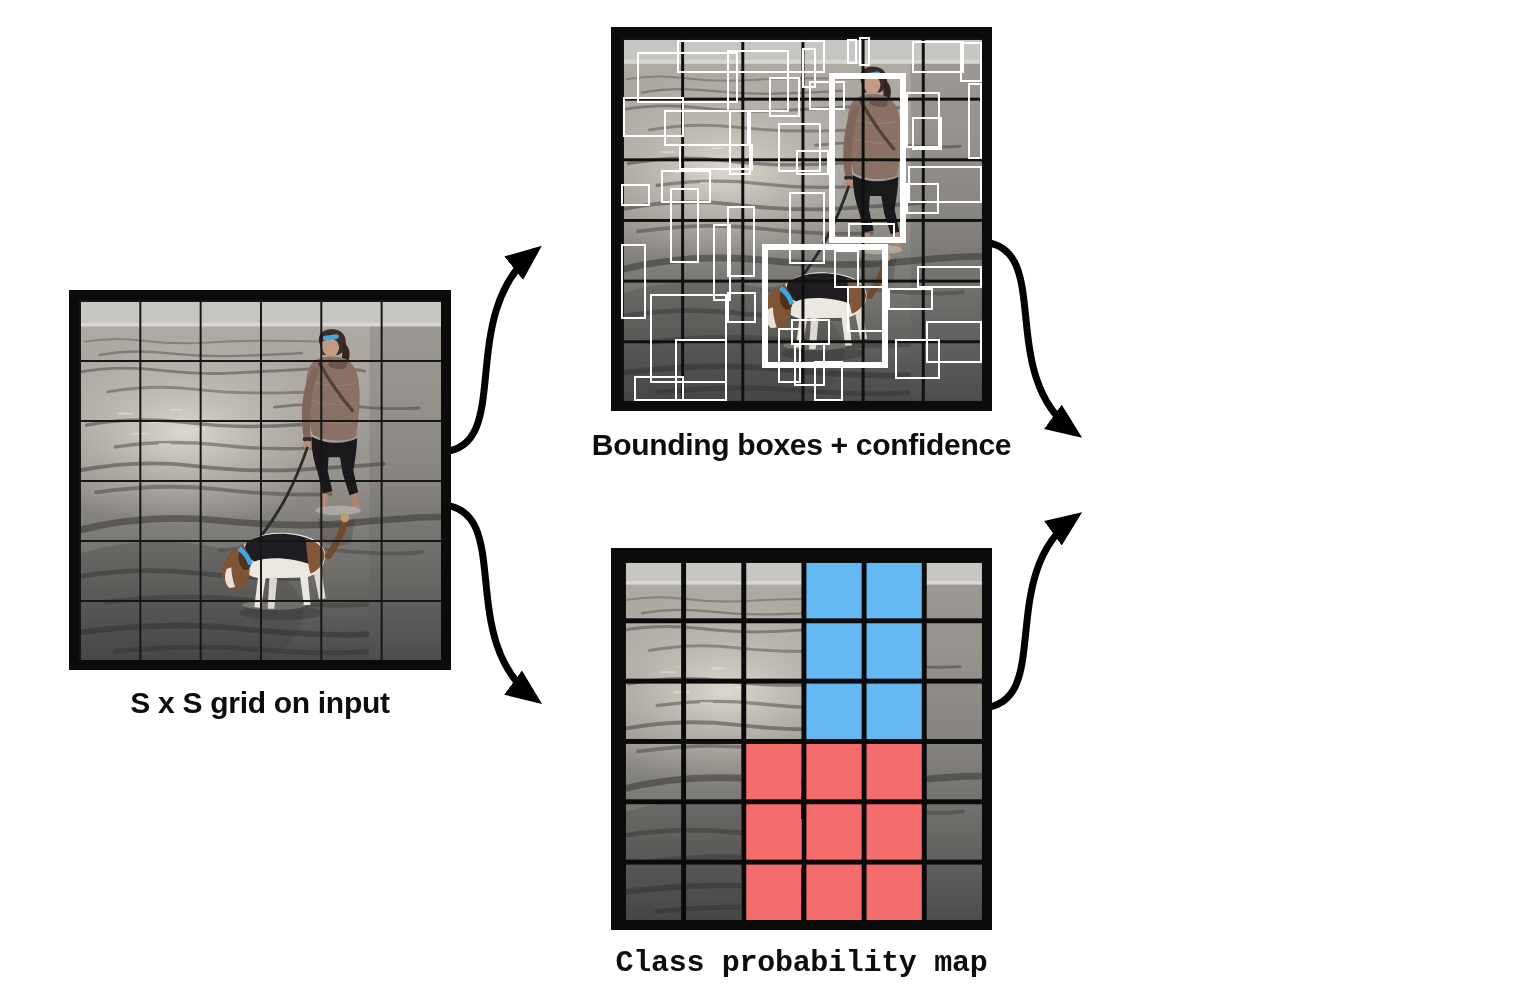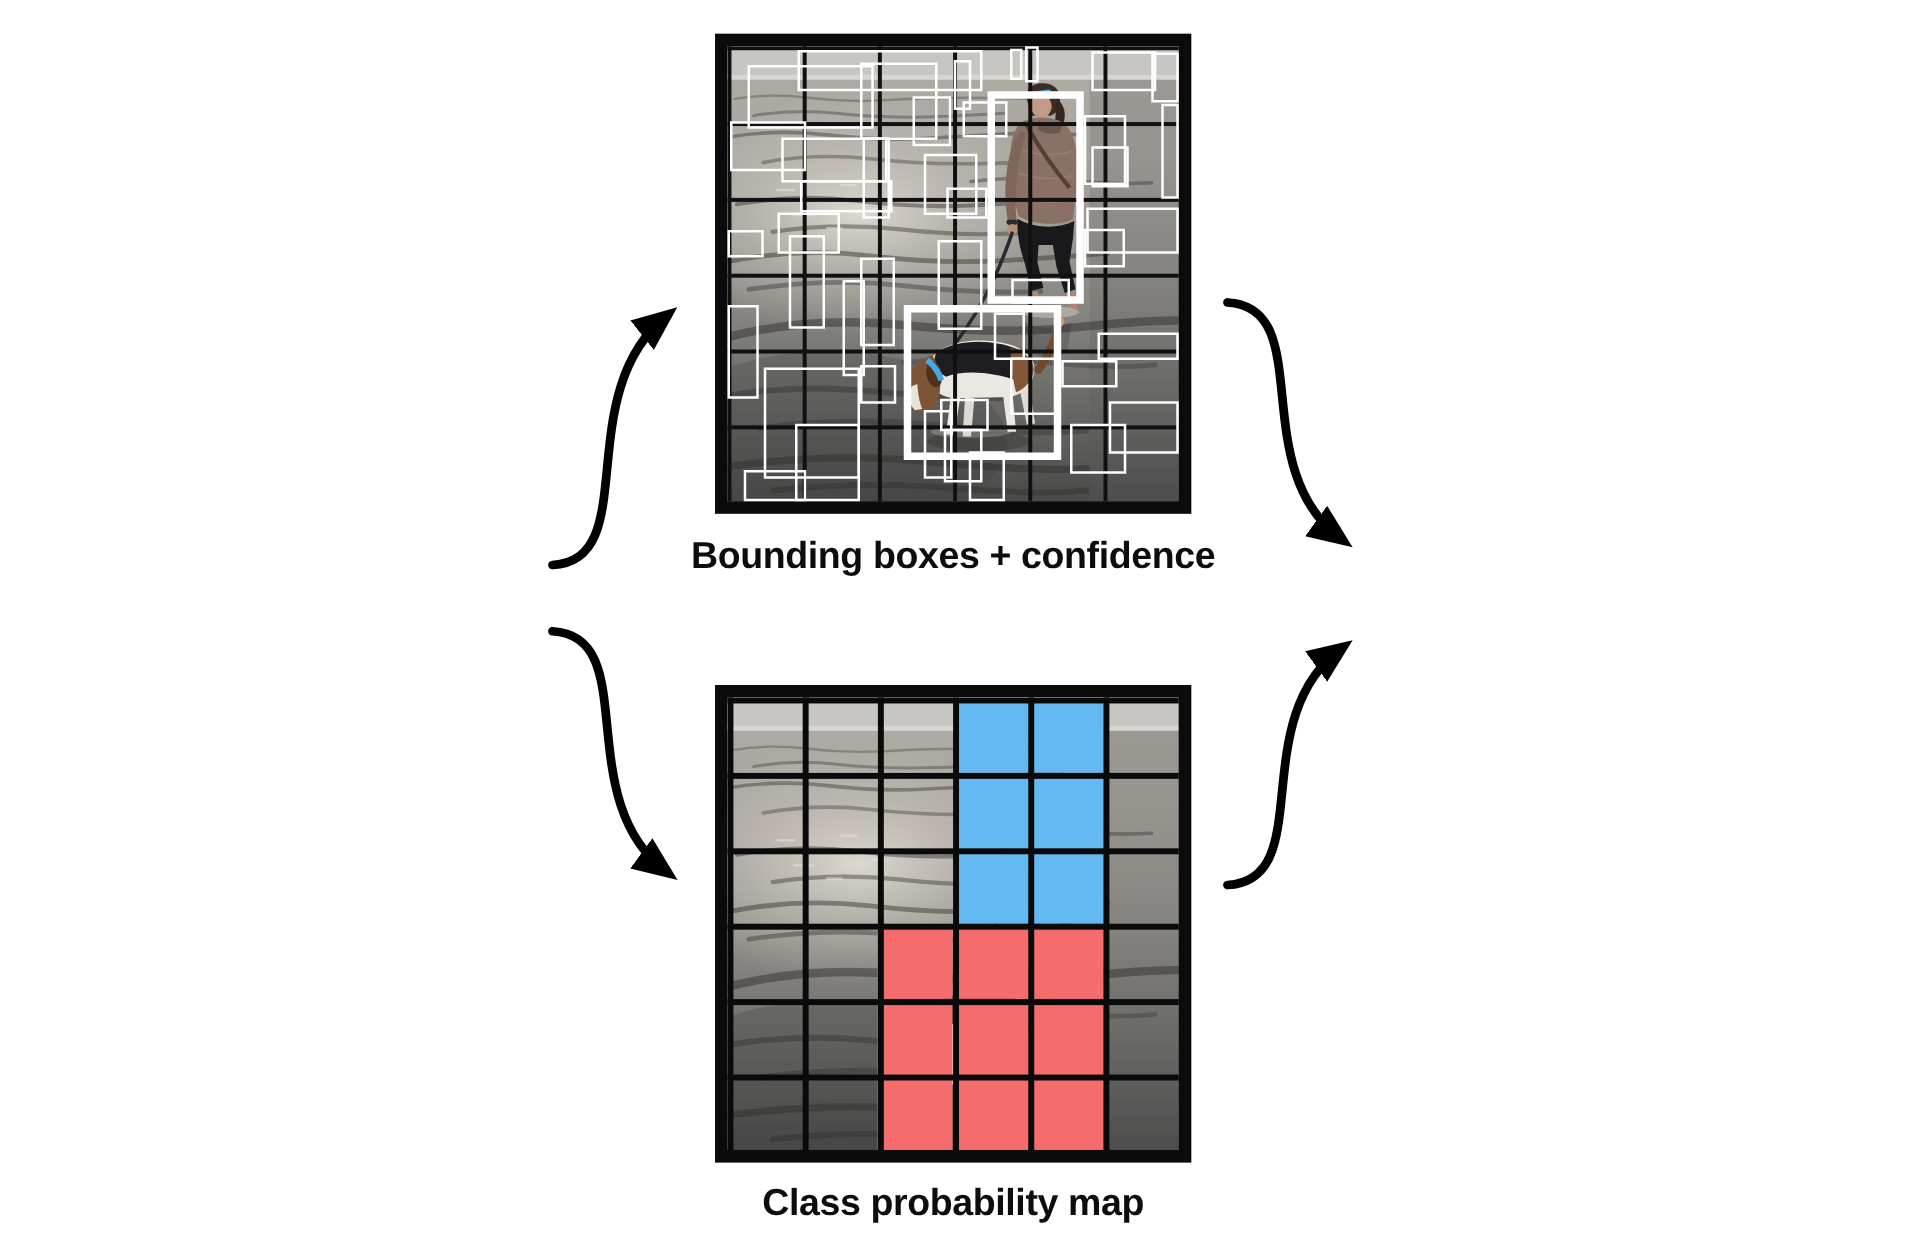--- a/index.html
+++ b/index.html
@@ -1,21 +1,21 @@
 <!DOCTYPE html>
 <html><head>
 <meta charset="utf-8">
 <style>
   html,body{margin:0;padding:0;background:#ffffff;}
   .canvas{
     position:relative;width:1524px;height:997px;background:#ffffff;
     font-family:"Liberation Sans",sans-serif;overflow:hidden;
   }
   .arrows{position:absolute;left:0;top:0;pointer-events:none;}
-  .panel{position:absolute;}
+  .panel{position:absolute;margin-left:39px;}
   .frame{
     position:absolute;inset:0;border:10px solid #0b0b0b;
     box-sizing:border-box;background:#9a9791;
   }
   .photo{position:absolute;inset:0;width:100%;height:100%;display:block;}
   .layer{position:absolute;inset:0;}
   .grid{position:absolute;inset:0;pointer-events:none;}
   .grid-thin{
     background-image:
       linear-gradient(to right,#161616 0 2px,transparent 2px),
@@ -38,21 +38,21 @@
   .panel-bounding{left:572px; top:27px;  width:381px; height:384px;}
   .panel-classmap{left:572px; top:548px; width:381px; height:382px;}
   .panel-final   {left:1110px;top:292px; width:377px; height:373px;}
   .panel-label{
     position:absolute;left:-60px;right:-60px;text-align:center;
     font-weight:700;font-size:30px;color:#0d0d0d;letter-spacing:-0.3px;
     white-space:nowrap;
   }
   .panel-input    .panel-label{top:396px;}
   .panel-bounding .panel-label{top:401px;}
-  .panel-classmap .panel-label{top:398px;}
+  .panel-classmap .panel-label{top:398px;font-family:Liberation Mono, monospace;}
   .panel-final    .panel-label{top:402px;}
   .bbox{position:absolute;border:2px solid #ffffff;box-sizing:border-box;}
   .bbox.thick{border-width:6px;}
   .cell{position:absolute;box-sizing:border-box;}
   .det{position:absolute;border:6px solid #000;box-sizing:border-box;border-radius:2px;}
   .defs-holder{position:absolute;width:0;height:0;overflow:hidden;}
 </style>
 </head>
 <body>
 
@@ -152,20 +152,29 @@
       </marker>
     </defs>
     <g stroke="#000000" stroke-width="7" fill="none" stroke-linecap="round">
       <path d="M442,452 C515,448 455,315 534,252" marker-end="url(#ah)"></path>
       <path d="M442,505 C515,509 455,640 534,698" marker-end="url(#ah)"></path>
       <path d="M982,242 C1055,246 995,375 1074,432" marker-end="url(#ah)"></path>
       <path d="M982,708 C1055,704 995,575 1074,518" marker-end="url(#ah)"></path>
     </g>
   </svg>
 
+  <section class="panel panel-input">
+    <div class="frame">
+      <svg class="photo" viewBox="0 0 380 380" preserveAspectRatio="none">
+        <use href="#beach-scene" xlink:href="#beach-scene"></use>
+      </svg>
+      <div class="grid grid-thin"></div>
+    </div>
+    <div class="panel-label">S x S grid on input</div>
+  </section>
 
   <section class="panel panel-bounding">
     <div class="frame">
       <svg class="photo" viewBox="0 0 380 380" preserveAspectRatio="none">
         <use href="#beach-scene" xlink:href="#beach-scene"></use>
       </svg>
       <div class="grid grid-med"></div>
       <div class="layer">
           <div class="bbox" style="left: 15.5%; top: 0.8%; width: 41%; height: 9%;"></div>
           <div class="bbox" style="left: 4.5%; top: 4%; width: 28%; height: 14%;"></div>

